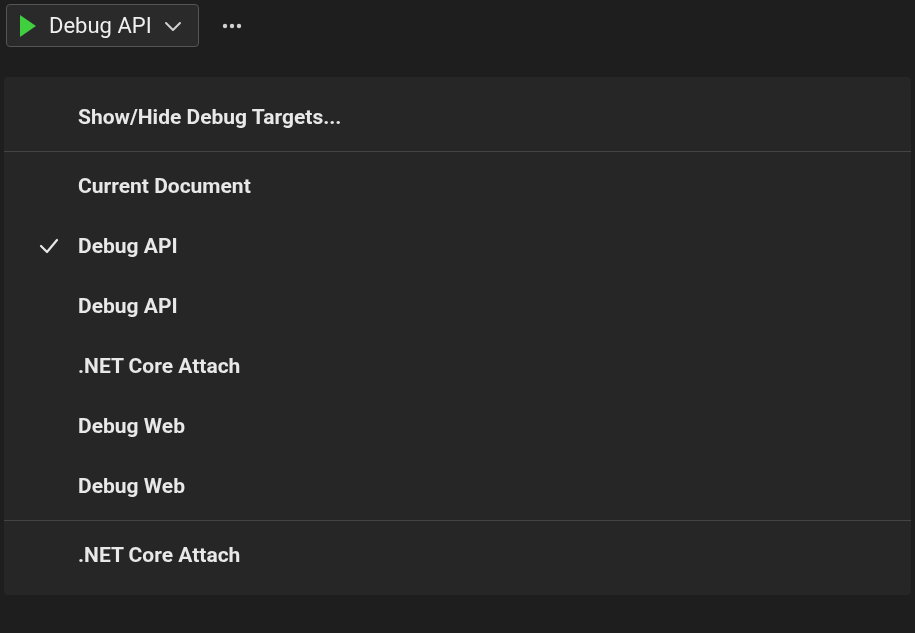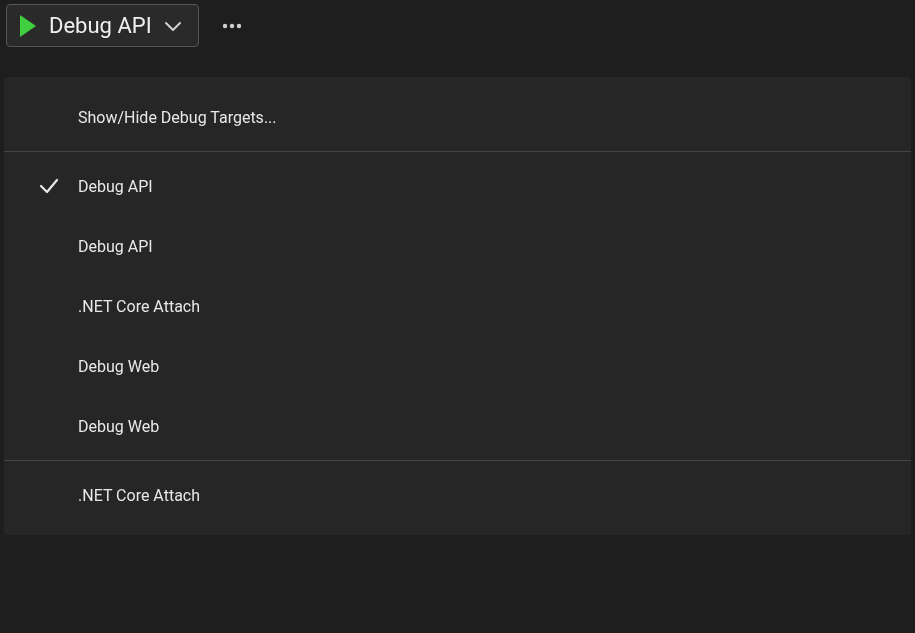--- a/index.html
+++ b/index.html
@@ -68,23 +68,23 @@
       min-height: 60px;
     }
     .check-slot {
       width: 30px;
       display: flex;
       justify-content: center;
       align-items: center;
       flex-shrink: 0;
     }
     .menu-label {
-      font-size: 16px;
+      font-size: 21px;
       color: #e8e8e8;
-      font-weight: 400;
+      font-weight: 700;
     }
     .separator {
       height: 1px;
       background: #444;
       margin: 4px 0;
     }
   </style>
 </head>
 <body>
 
@@ -113,20 +113,24 @@
   </div>
 </div>
 
 <div class="dropdown-menu">
   <div class="menu-item">
     <span class="check-slot"></span>
     <span class="menu-label">Show/Hide Debug Targets...</span>
   </div>
   <div class="separator"></div>
 
+  <div class="menu-item">
+    <span class="check-slot"></span>
+    <span class="menu-label">Current Document</span>
+  </div>
 
   <div class="menu-item">
     <span class="check-slot">
       <svg width="24" height="24" viewBox="0 0 24 24">
         <path d="M 4 12 L 10 18 L 20 6" stroke="#e8e8e8" stroke-width="2.2" fill="none" stroke-linecap="round" stroke-linejoin="round"></path>
       </svg>
     </span>
     <span class="menu-label">Debug API</span>
   </div>
 

